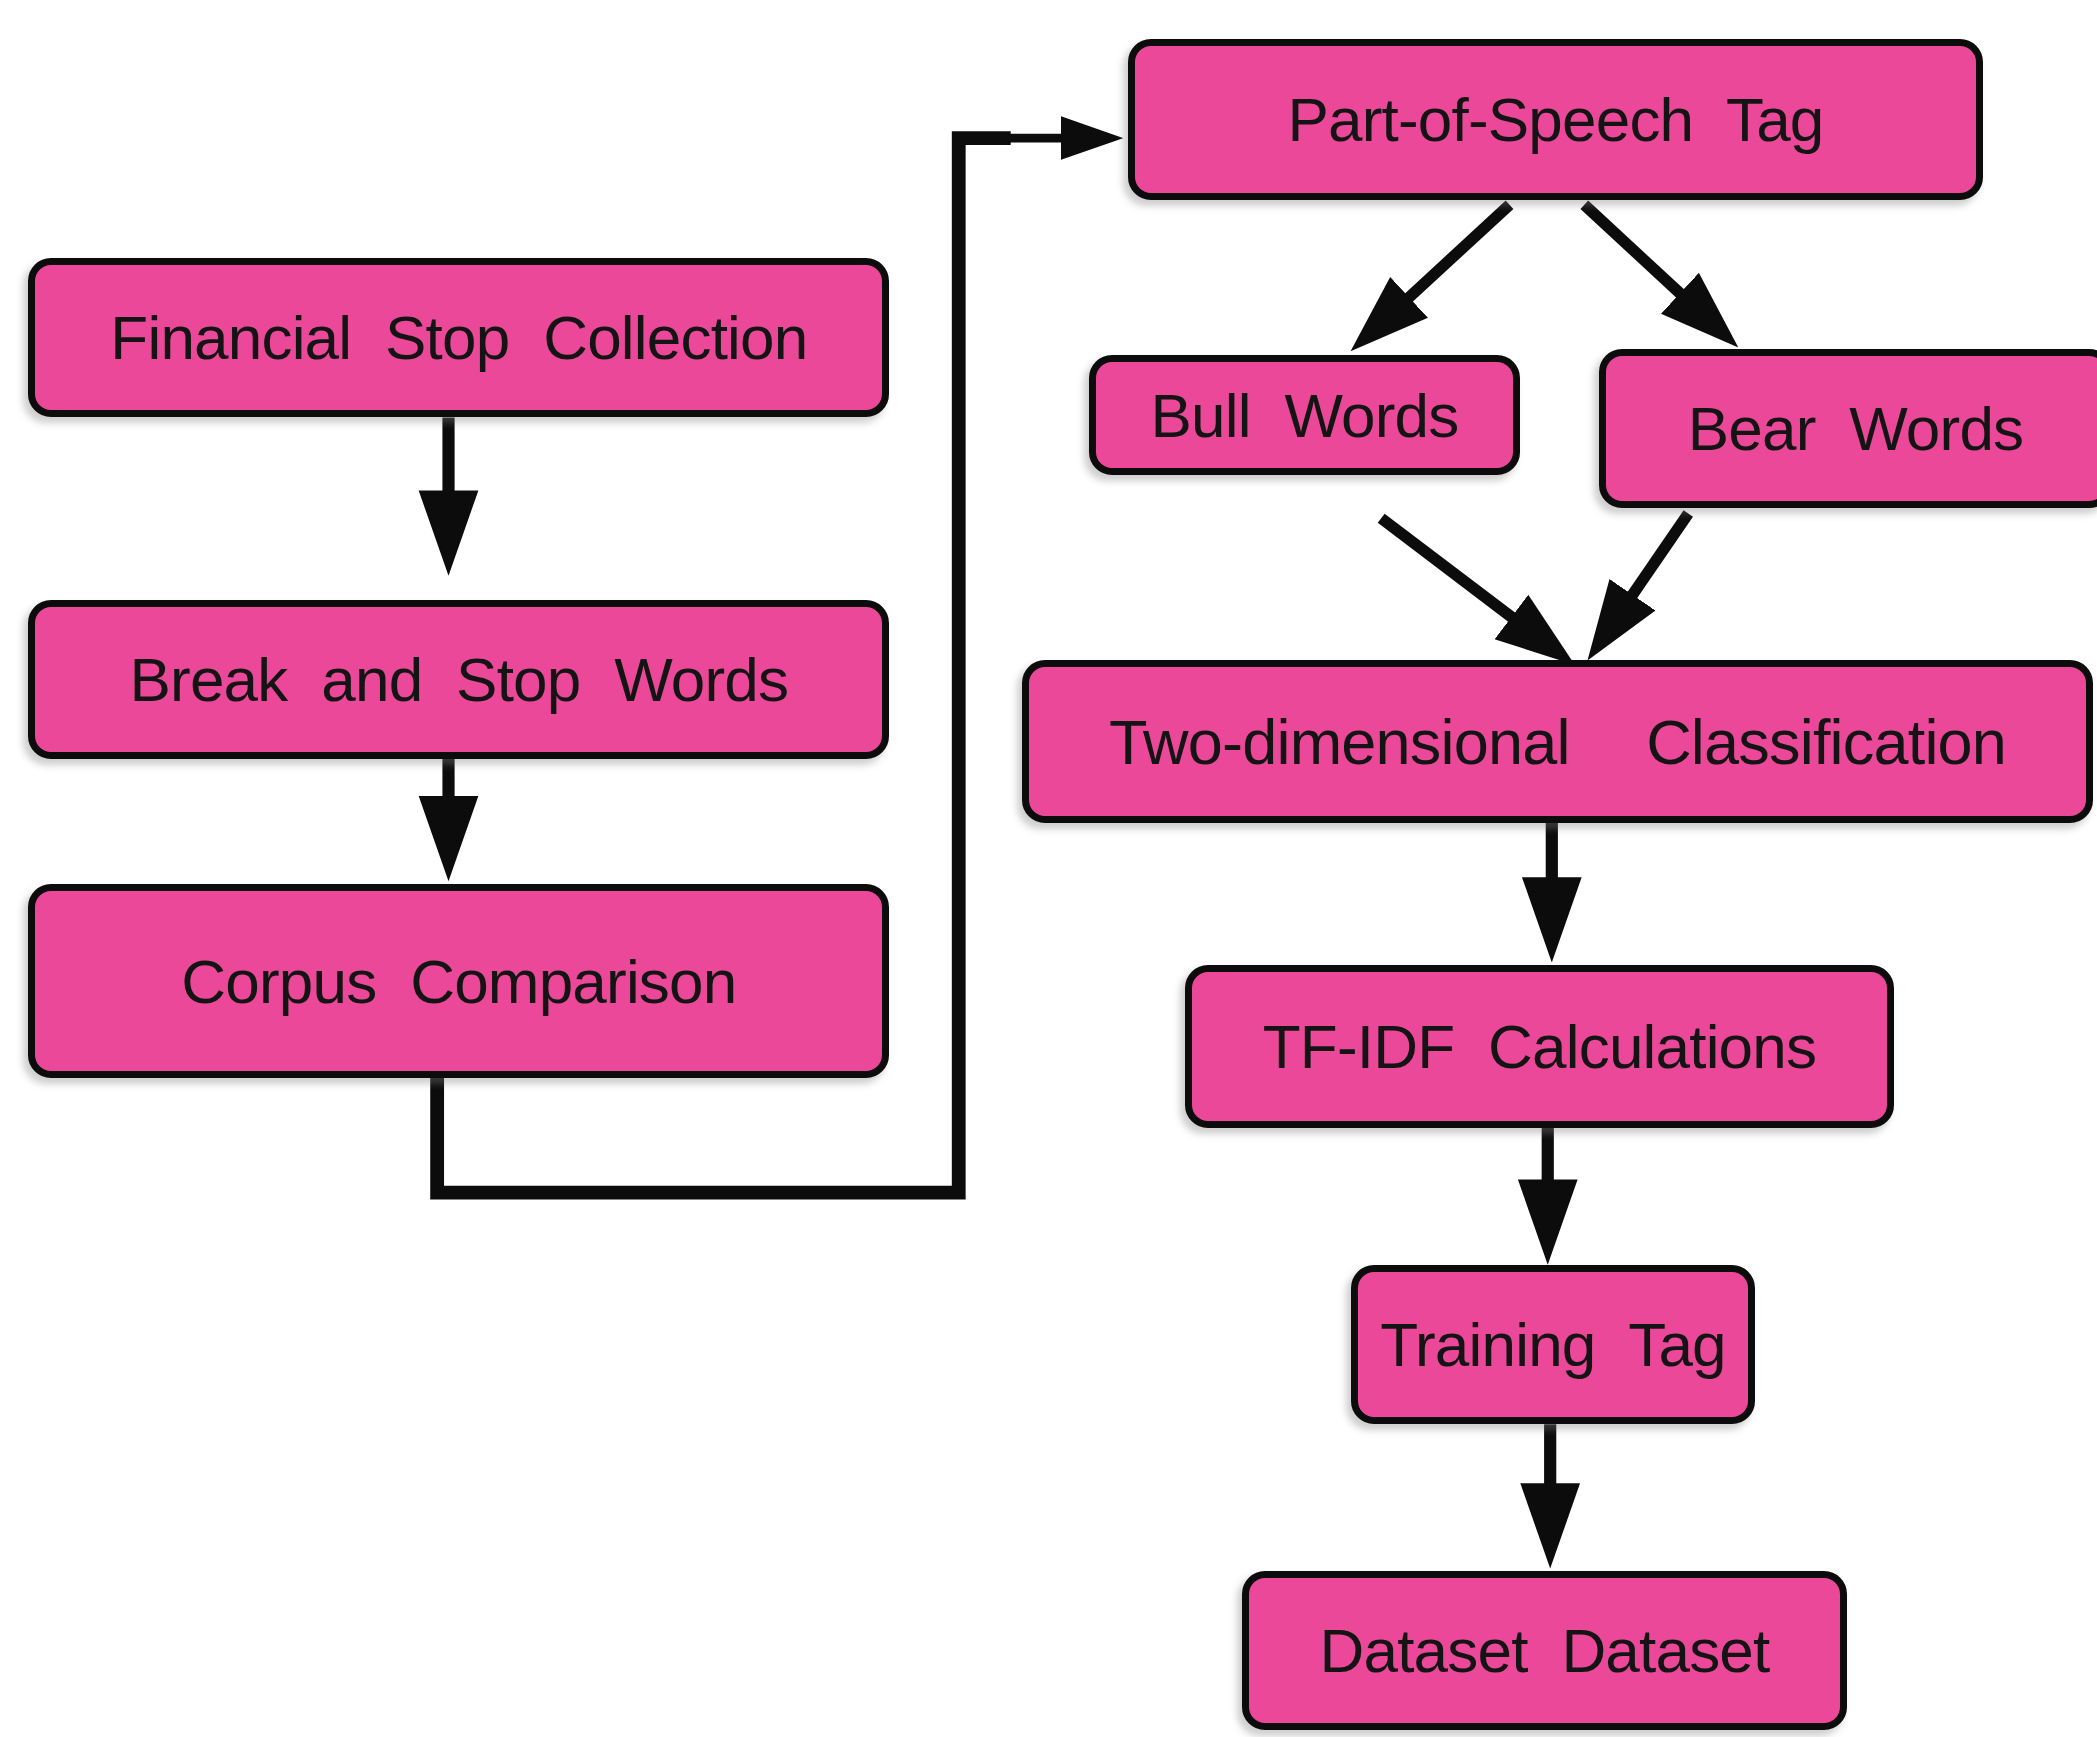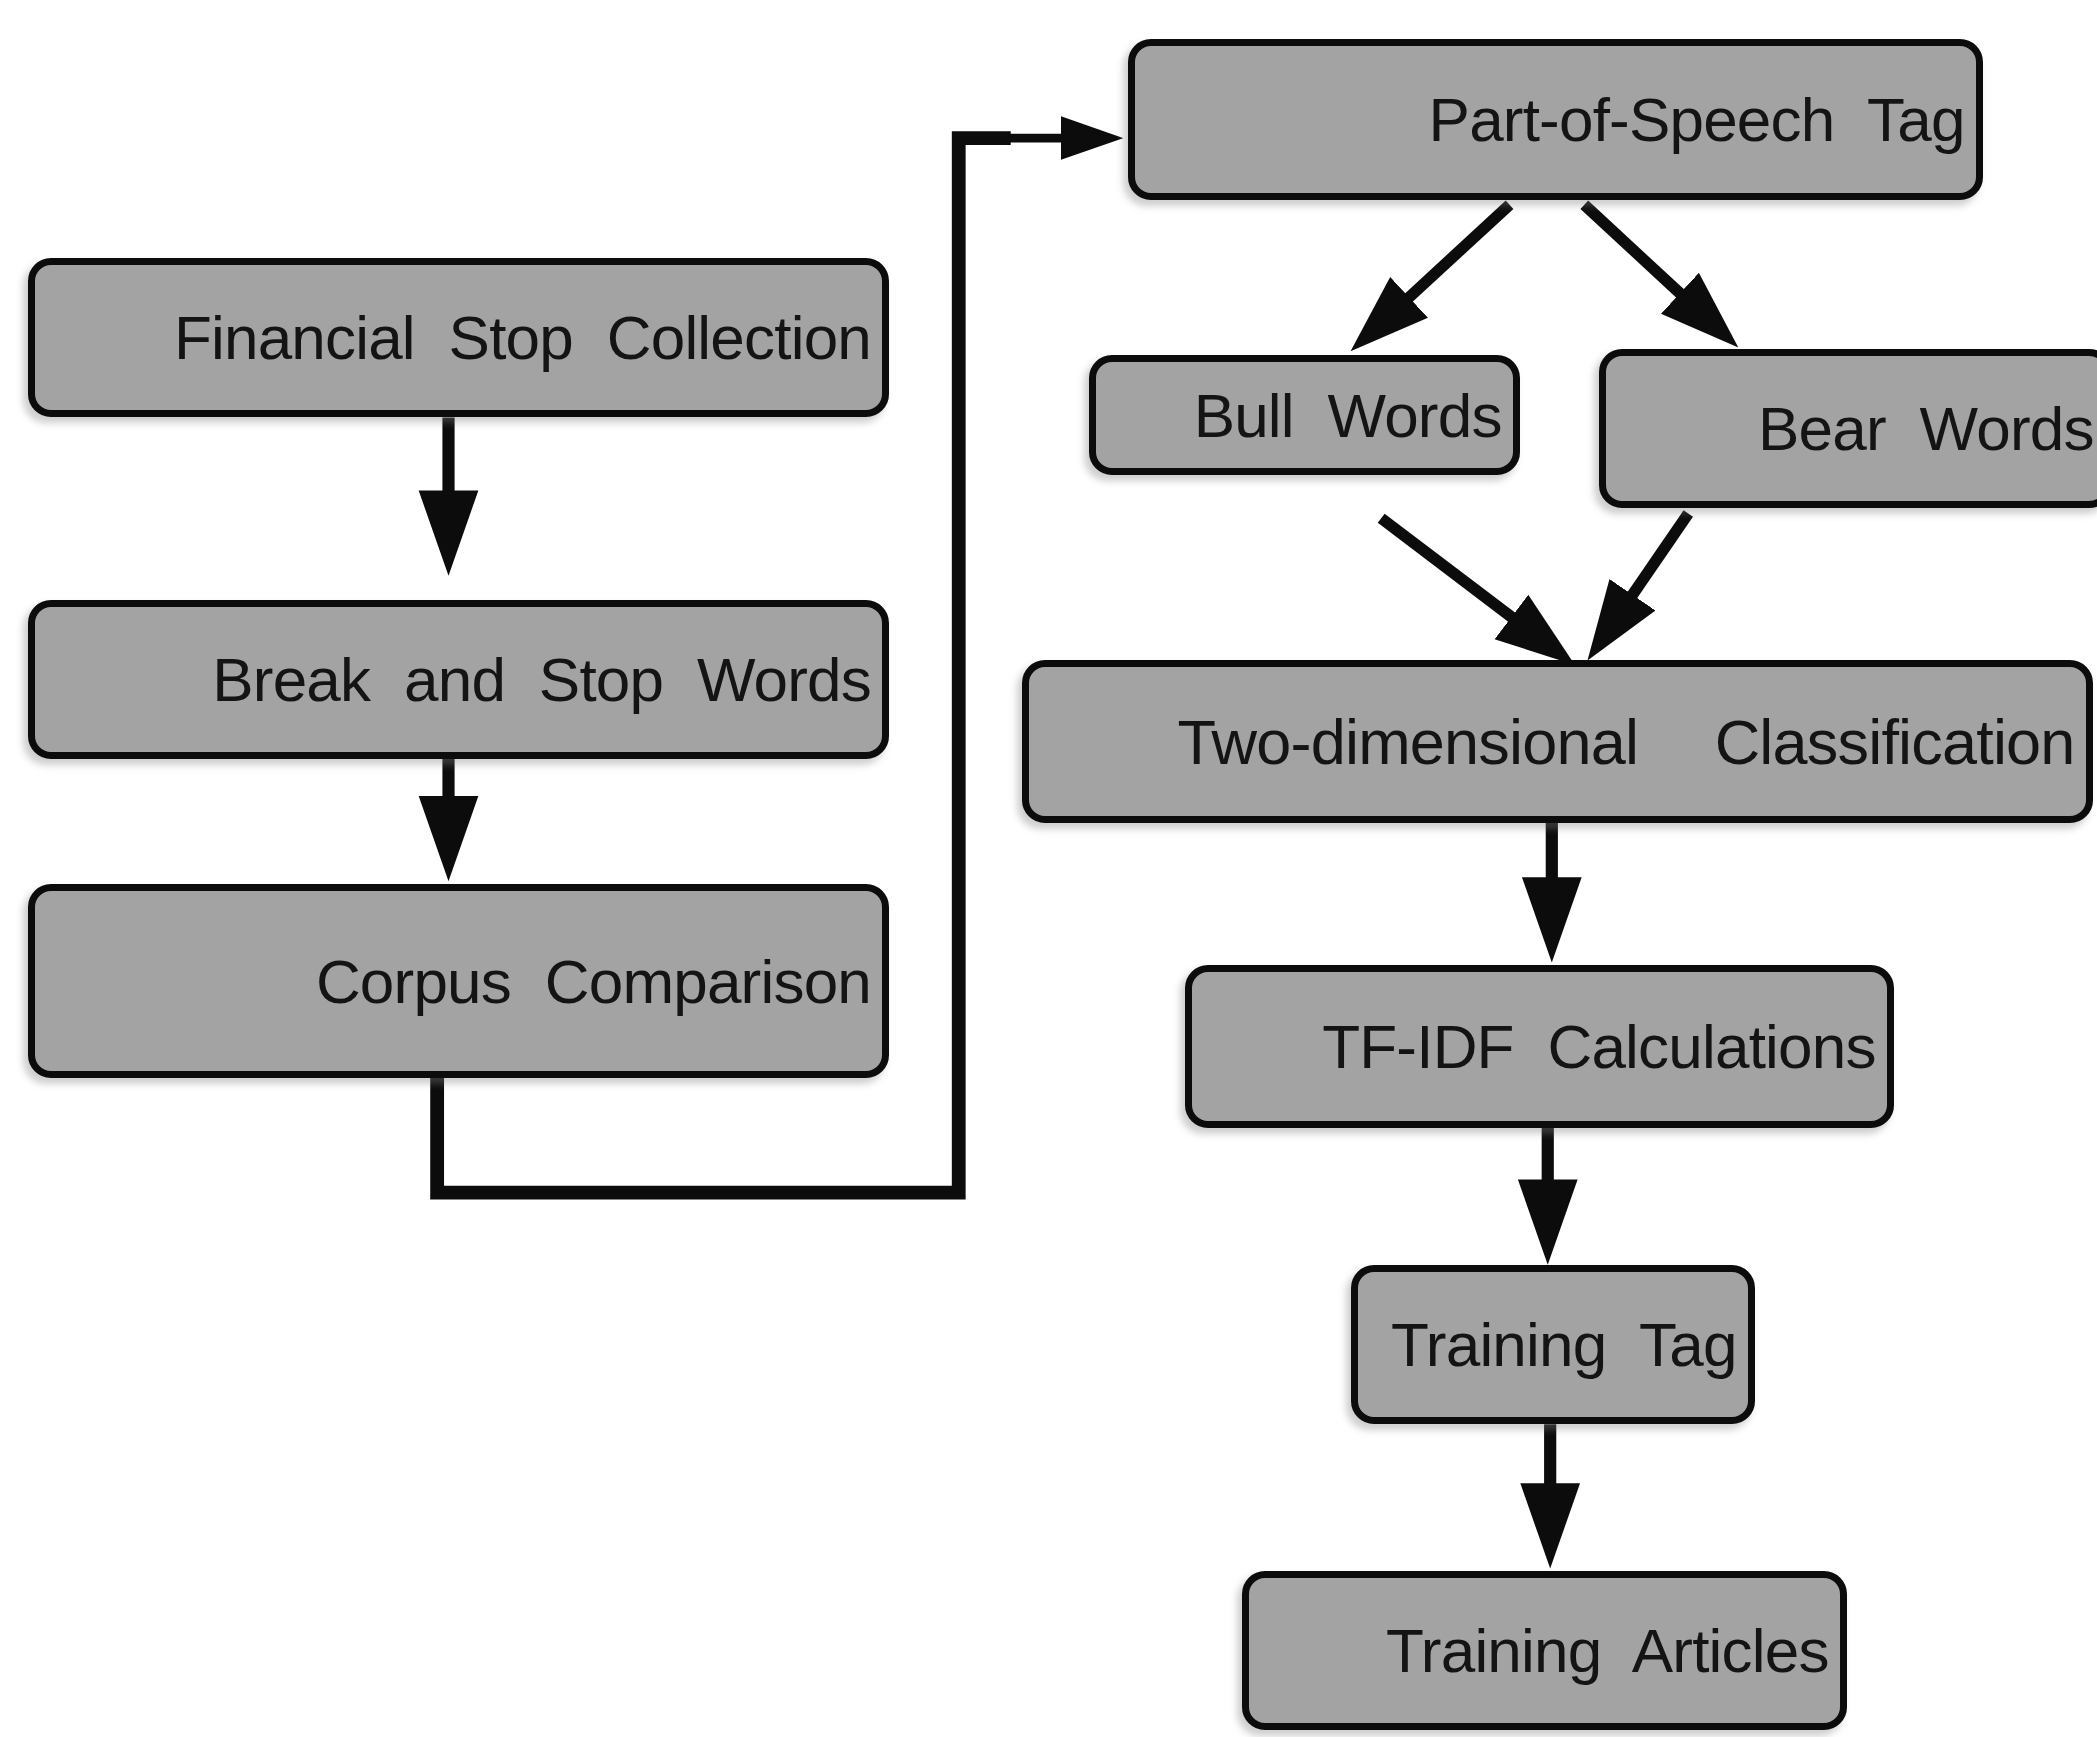--- a/index.html
+++ b/index.html
@@ -8,22 +8,22 @@
     width:2097px;height:1737px;
     background:#ffffff;
     font-family:"Liberation Sans","DejaVu Sans",sans-serif;
     color:#141414;
     overflow:hidden;
   }
   .edges{position:absolute;left:0;top:0;width:2097px;height:1737px;}
   .node{
     position:absolute;
     box-sizing:border-box;
-    display:flex;align-items:center;justify-content:flex-end;
-    background:#a3a3a3;
+    display:flex;align-items:center;justify-content:center;
+    background:#ec4899;
     border:7.3px solid #0c0c0c;
     border-radius:23px;
     box-shadow:-4.1px 5.7px 7.3px rgba(130,130,130,.38);
     font-size:62px;
     letter-spacing:-0.8px;
     word-spacing:.28em;
     text-align:center;
     white-space:nowrap;
   }
   .node--widegap{word-spacing:.95em;font-size:63px;}
@@ -90,17 +90,17 @@
 
   <div class="node node--widegap" style="left:1022px;top:660px;width:1071px;height:163px;">
     <span>Two-dimensional Classification</span>
   </div>
 
   <div class="node" style="left:1351px;top:1265px;width:404px;height:159px;">
     <span>Training Tag</span>
   </div>
 
   <div class="node" style="left:1242px;top:1571px;width:605px;height:159px;">
-    <span>Training Articles</span>
+    <span>Dataset Dataset</span>
   </div>
 
 </div>
 
 
 </body></html>

